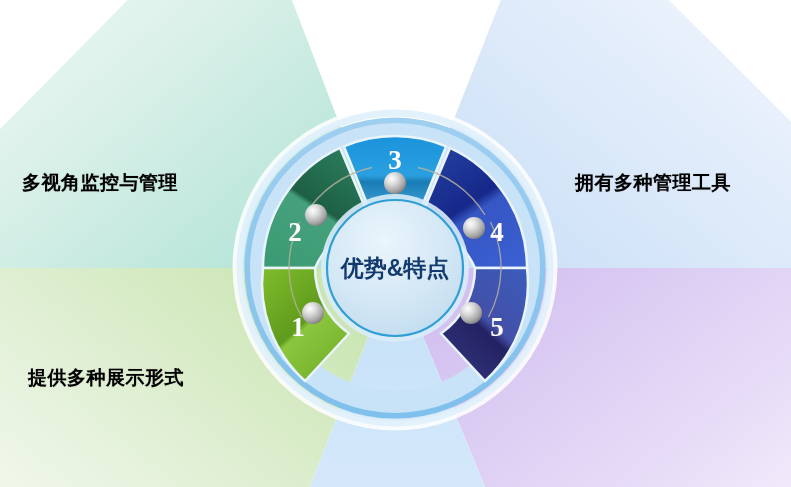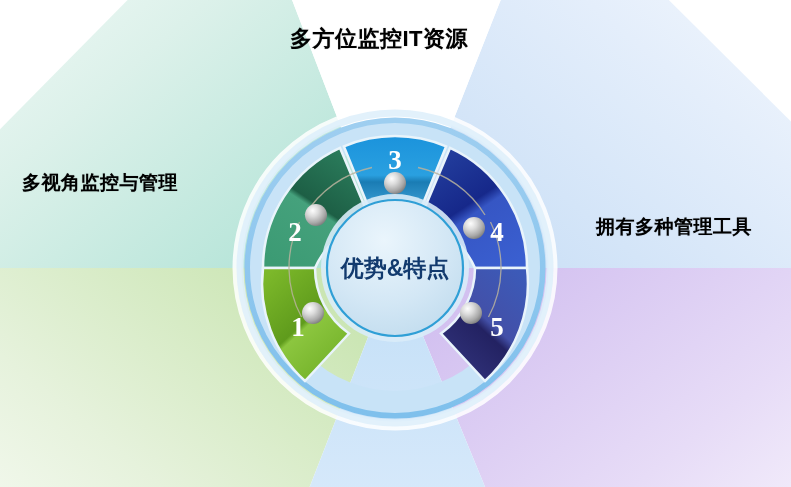--- a/index.html
+++ b/index.html
@@ -32,21 +32,21 @@
     font-weight: bold;
     font-size: 19px;
     letter-spacing: 0.5px;
     white-space: nowrap;
     font-family: "Liberation Sans", "DejaVu Sans", sans-serif;
     text-shadow: 0 0 1px rgba(0,0,0,0.35);
   }
   #label-top      { left: 290px; top: 24px; font-size: 22px; }
   #label-left-1   { left: 22px;  top: 170px; }
   #label-left-2   { left: 28px;  top: 365px; }
-  #label-right-1  { left: 596px; top: 170px; margin-top: 44px; }
+  #label-right-1  { left: 575px; top: 170px; }
   #label-right-2  { left: 566px; top: 365px; }
 
   .seg-num {
     font-family: "Liberation Serif", "DejaVu Serif", serif;
     font-size: 27px;
     font-weight: bold;
     fill: #ffffff;
   }
   .center-text {
     font-family: "Liberation Sans", "DejaVu Sans", sans-serif;
@@ -204,17 +204,17 @@
       <circle cx="471" cy="313" r="11" fill="url(#gSphere)"></circle>
     </g>
 
     <g>
       <circle cx="395" cy="268" r="74" fill="#d9ecf8" opacity="0.9"></circle>
       <circle cx="395" cy="268" r="68" fill="url(#gCenter)" stroke="#2f9fd6" stroke-width="2.2"></circle>
       <text class="center-text" x="395" y="276" text-anchor="middle">优势&amp;特点</text>
     </g>
   </svg>
 
-  <div class="label" id="label-top">多方位监控IT资源</div>
   <div class="label" id="label-left-1">多视角监控与管理</div>
+  <div class="label" id="label-left-2">提供多种展示形式</div>
   <div class="label" id="label-right-1">拥有多种管理工具</div>
 
 </div>
 
 </body></html>

